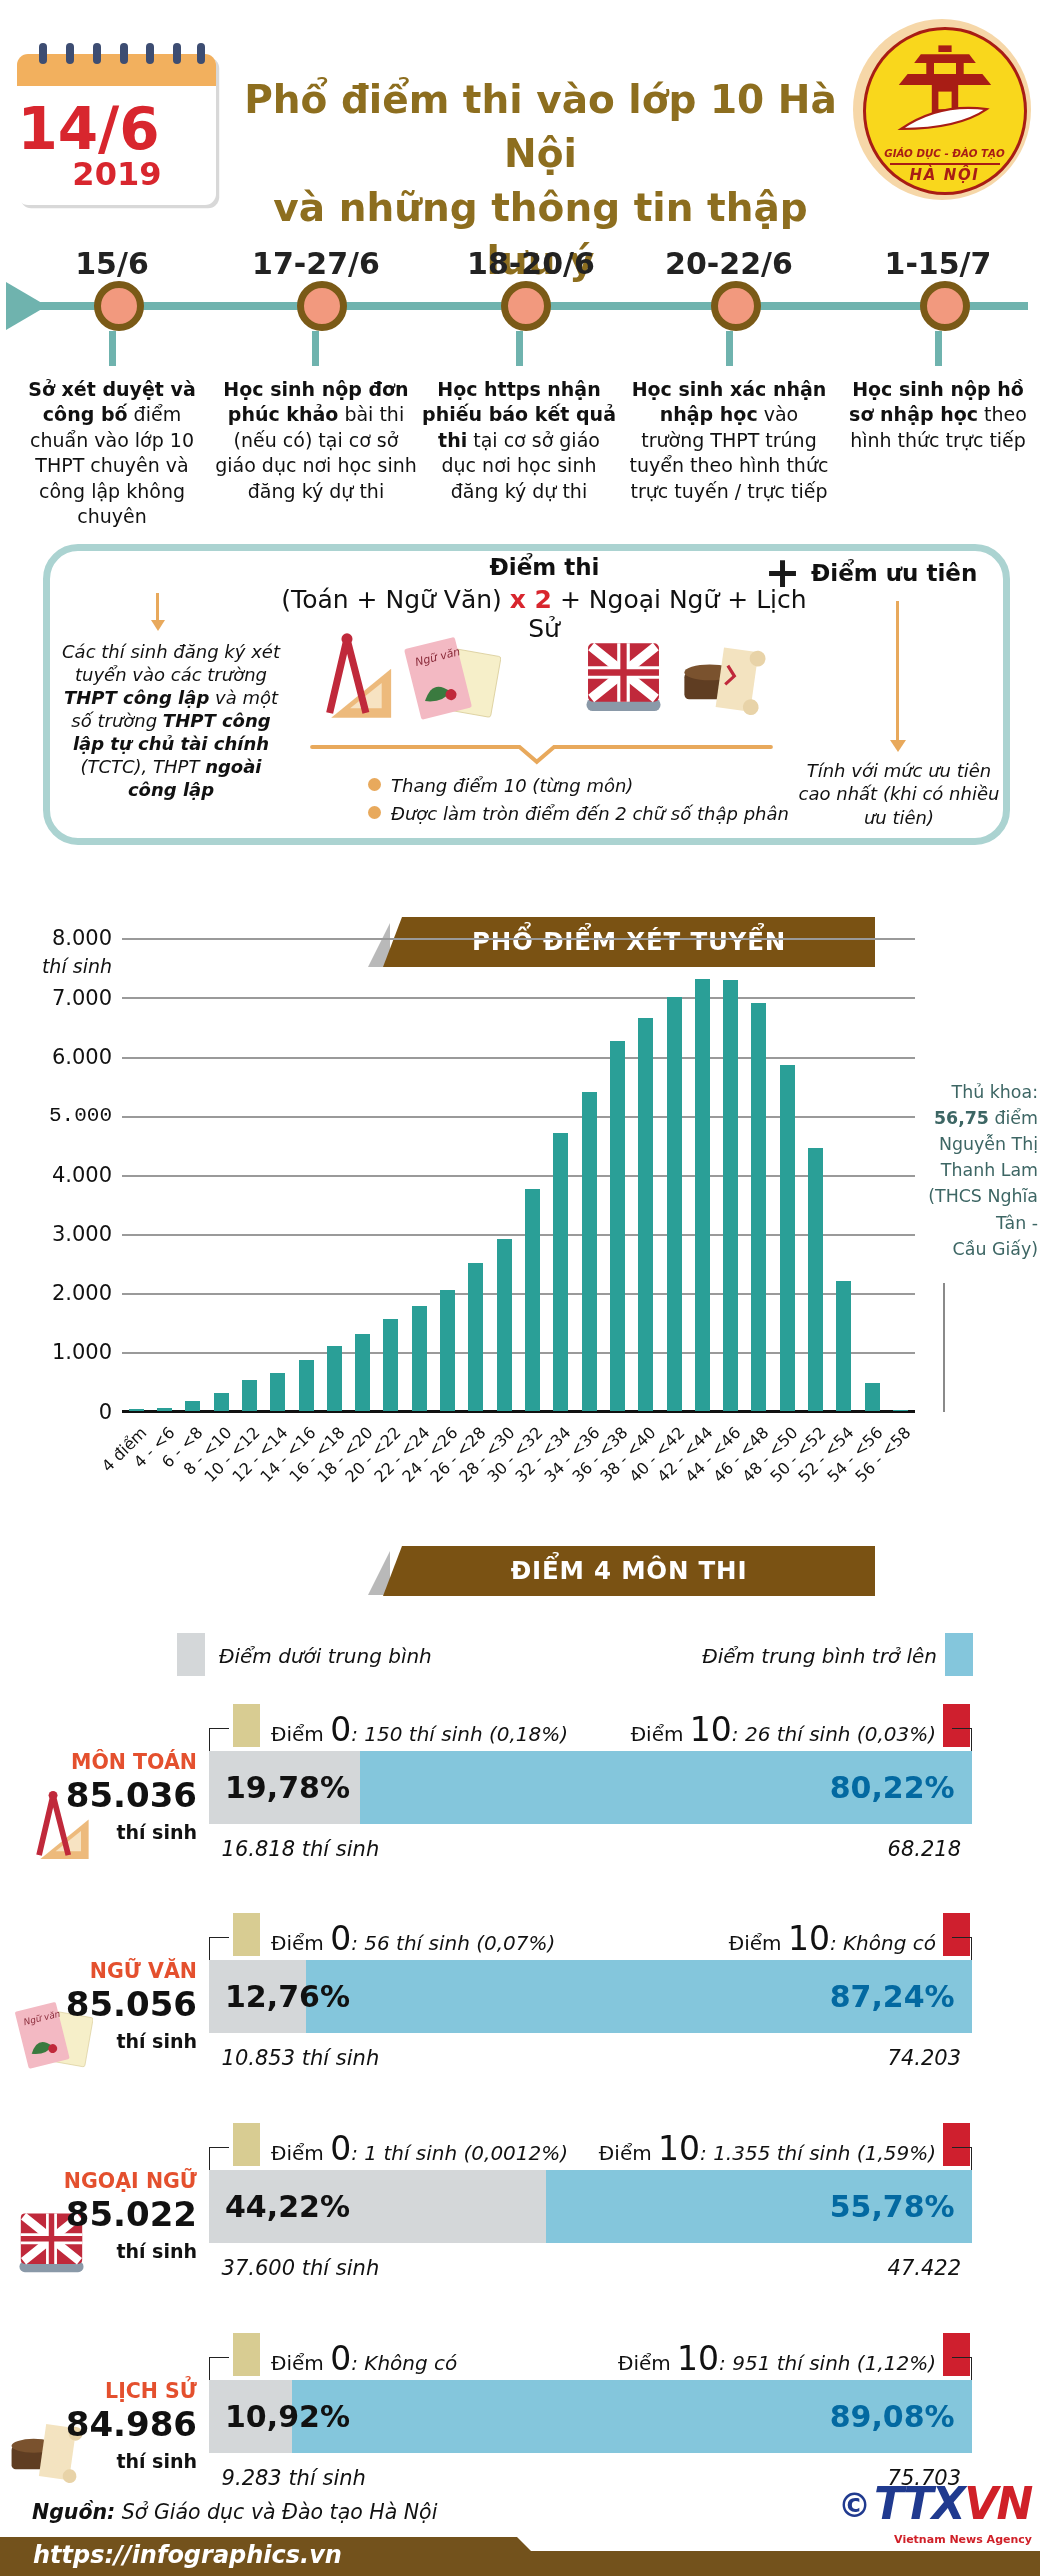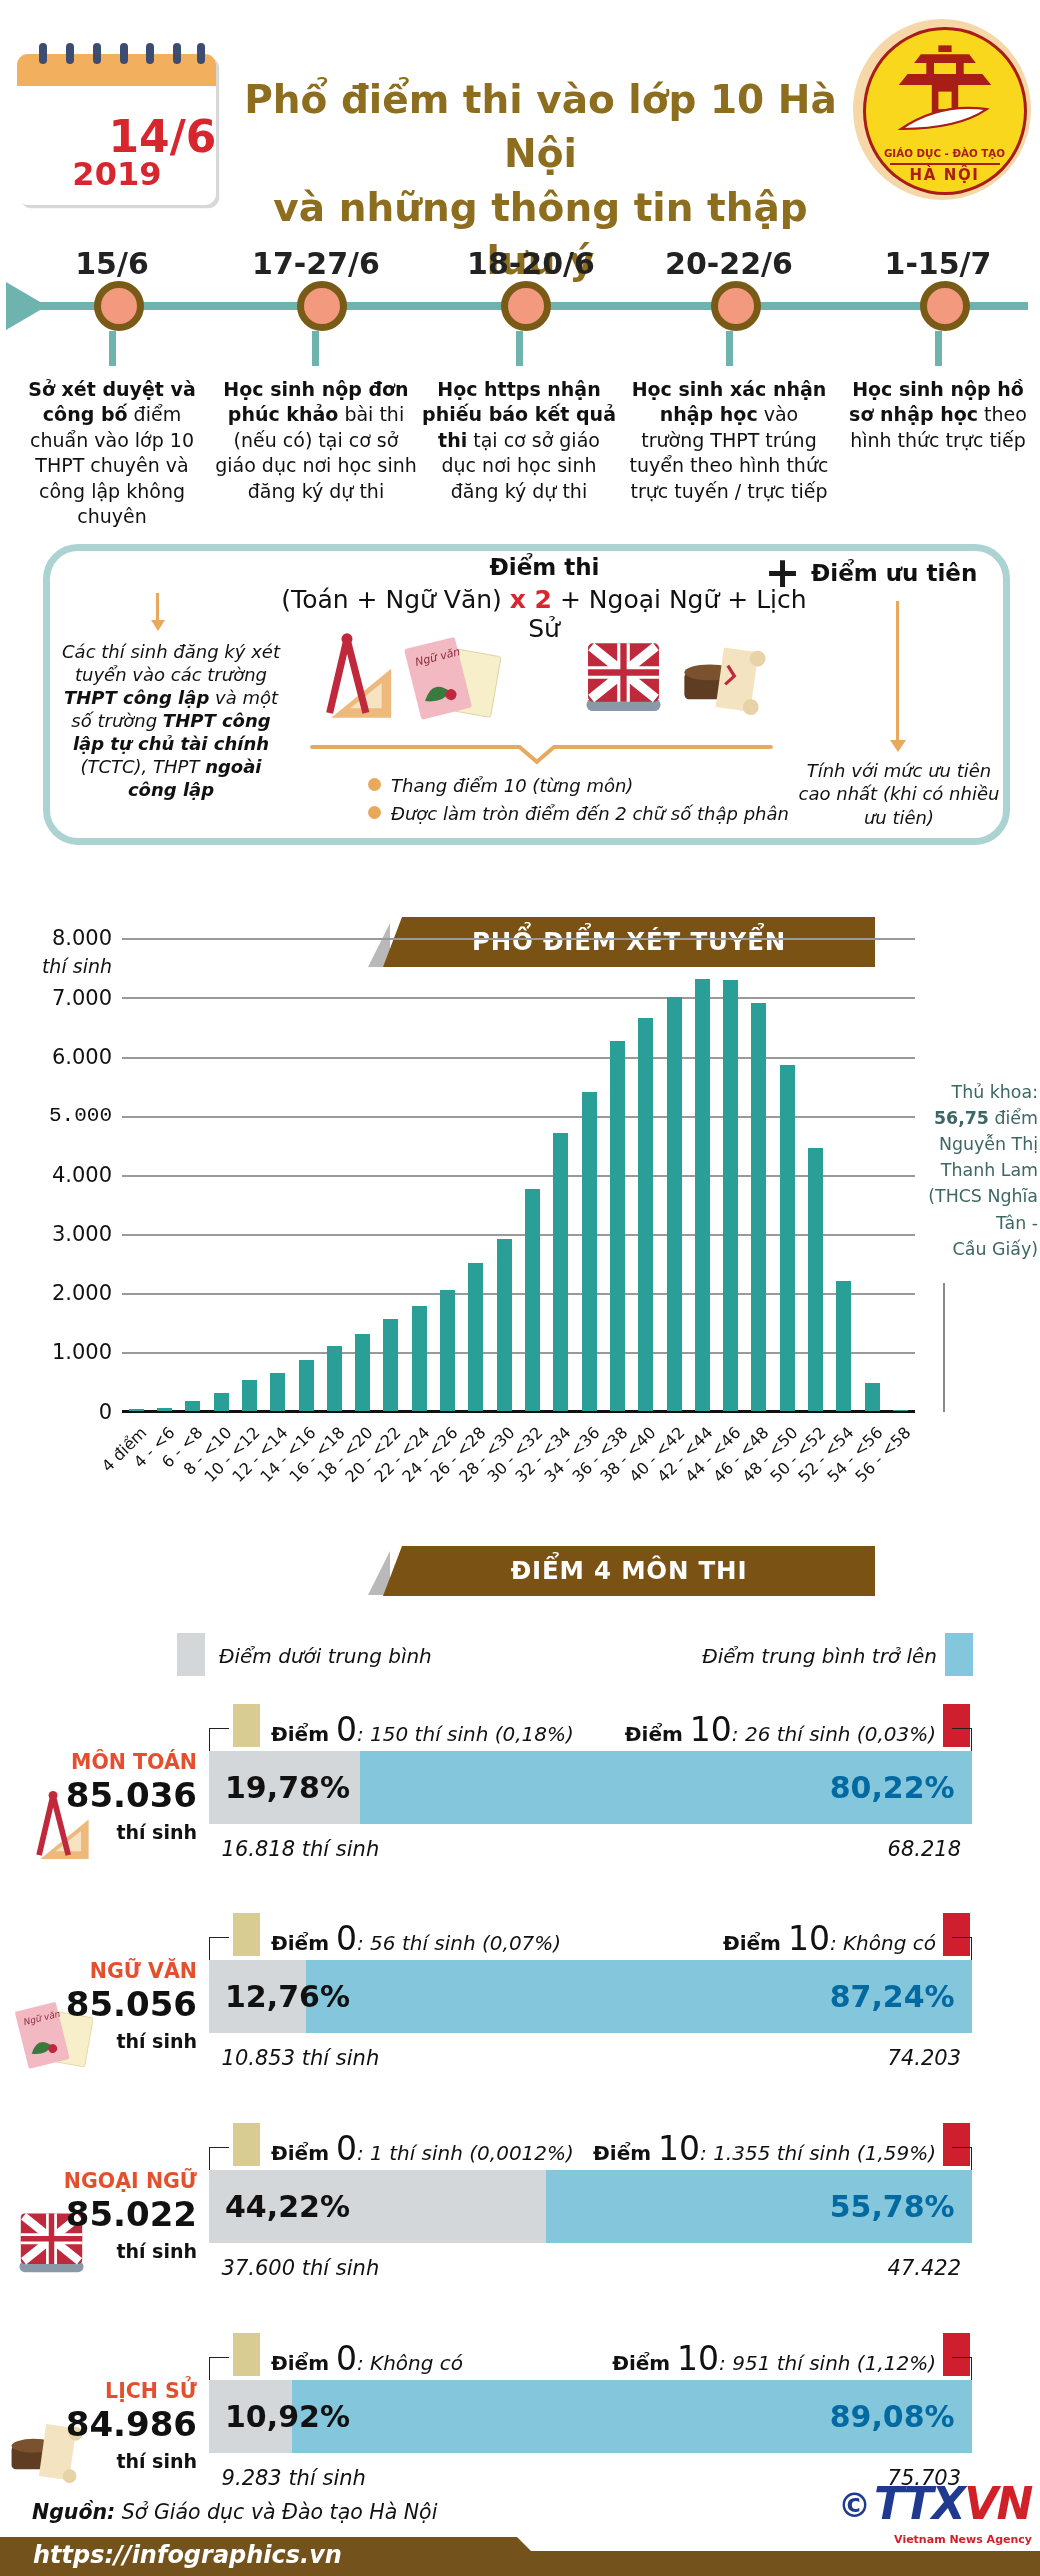--- a/index.html
+++ b/index.html
@@ -4,24 +4,24 @@
 <style>
   html,body{margin:0;padding:0;background:#fff;}
   #canvas{position:relative;width:1040px;height:2576px;background:#fff;overflow:hidden;
           font-family:"DejaVu Sans","Liberation Sans",sans-serif;color:#1a1a1a;}
   .abs{position:absolute;}
   
   .cal{left:17.4px;top:54px;width:199px;height:151px;background:#fff;border-radius:11px;
        box-shadow:3.2px 3.2px 0 #d8d8d8;}
   .cal-top{left:0;top:0;width:199px;height:32px;background:#f2b express05e;background:#f2b05e;border-radius:11px 11px 0 0;}
   .pin{width:8px;height:20.5px;background:#3d4d72;border-radius:4px;top:-11px;}
-  .cal-date{left:0;top:57px;width:199px;text-align:right;font-size:44px;font-weight:bold;color:#d8262e;}
+  .cal-date{left:0;top:41px;width:199px;text-align:left;font-size:58px;font-weight:bold;color:#d8262e;}
   .cal-year{left:0;top:101px;width:199px;text-align:center;font-size:32px;font-weight:bold;color:#d8262e;}
   .title{left:237px;top:73px;width:607px;text-align:center;font-size:39px;font-weight:bold;color:#8d6e1f;line-height:1.38;}
-  .logo-outer{left:853px;top:19px;width:178px;height:181px;background:#f6d7a8;border-radius:50%;}
+  .logo-outer{left:853px;top:19px;width:178px;height:181px;background:#f6d7a8;border-radius:50%;font-style:italic;}
   .logo-inner{left:9.5px;top:8px;width:158px;height:162px;background:#f9d71c;border:3.2px solid #a81d15;border-radius:50%;}
   .logo-txt1{left:0;top:117px;width:158px;text-align:center;font-size:10.3px;font-weight:bold;color:#a81d15;}
   .logo-line{left:24px;top:133px;width:110px;height:1.6px;background:#a81d15;}
   .logo-txt2{left:0;top:136px;width:158px;text-align:center;font-size:15px;font-weight:bold;color:#a81d15;letter-spacing:1.6px;}
   
   .tl-line{left:36px;top:302px;width:992px;height:8px;background:#6fb3ae;}
   .tl-arrow{left:6.3px;top:282px;width:0;height:0;border-top:24.5px solid transparent;border-bottom:24.5px solid transparent;border-left:41px solid #6fb3ae;}
   .tl-circle{width:36px;height:36px;border-radius:50%;background:#f2997e;border:7px solid #7a5a17;top:281px;}
   .tl-tick{width:7px;height:35px;background:#6fb3ae;top:331px;}
   .tl-date{top:246px;width:158px;text-align:center;font-size:30px;font-weight:bold;color:#222;}
@@ -65,21 +65,21 @@
   
   .srow{position:absolute;left:209px;width:763px;height:210px;}
   .s-icon{position:absolute;}
   .s-name{position:absolute;left:-197px;top:46px;width:185px;text-align:right;font-size:20.5px;font-weight:bold;color:#e4502e;}
   .s-total{position:absolute;left:-197px;top:71px;width:185px;text-align:right;font-size:34px;font-weight:bold;color:#111;}
   .s-unit{position:absolute;left:-197px;top:117px;width:185px;text-align:right;font-size:19px;font-weight:bold;color:#111;}
   .s-zsq{position:absolute;left:24px;top:0;width:27px;height:43px;background:#d8cc92;}
   .s-tsq{position:absolute;left:734px;top:0;width:27px;height:43px;background:#cf1f2e;}
   .s-zline{position:absolute;left:62px;top:6.3px;font-size:20px;color:#111;}
   .s-tline{position:absolute;right:36px;top:6.3px;font-size:20px;color:#111;text-align:right;}
-  .s-word{font-weight:bold;font-style:normal;}
+  .s-word{font-weight:normal;font-style:normal;}
   .s-big{font-size:33px;font-weight:normal;}
   .s-suf{font-style:italic;}
   .s-bkl{position:absolute;left:0;top:24px;width:19px;height:24px;border-left:1.6px solid #222;border-top:1.6px solid #222;}
   .s-bkr{position:absolute;right:0;top:24px;width:19px;height:24px;border-right:1.6px solid #222;border-top:1.6px solid #222;}
   .s-bar{position:absolute;left:0;top:47px;width:763px;height:73px;background:#84c6dc;}
   .s-below{position:absolute;left:0;top:0;height:73px;background:#d4d7d9;}
   .s-pctl{position:absolute;left:16px;top:47px;height:73px;line-height:73px;font-size:30px;font-weight:bold;color:#111;}
   .s-pctr{position:absolute;right:17.4px;top:47px;height:93px;line-height:73px;font-size:30px;font-weight:bold;color:#0369a1;}
   .s-cntl{position:absolute;left:12.6px;top:133px;font-size:21px;font-style:italic;color:#111;}
   .s-cntr{position:absolute;right:11px;top:133px;font-size:21px;font-style:italic;color:#111;}

